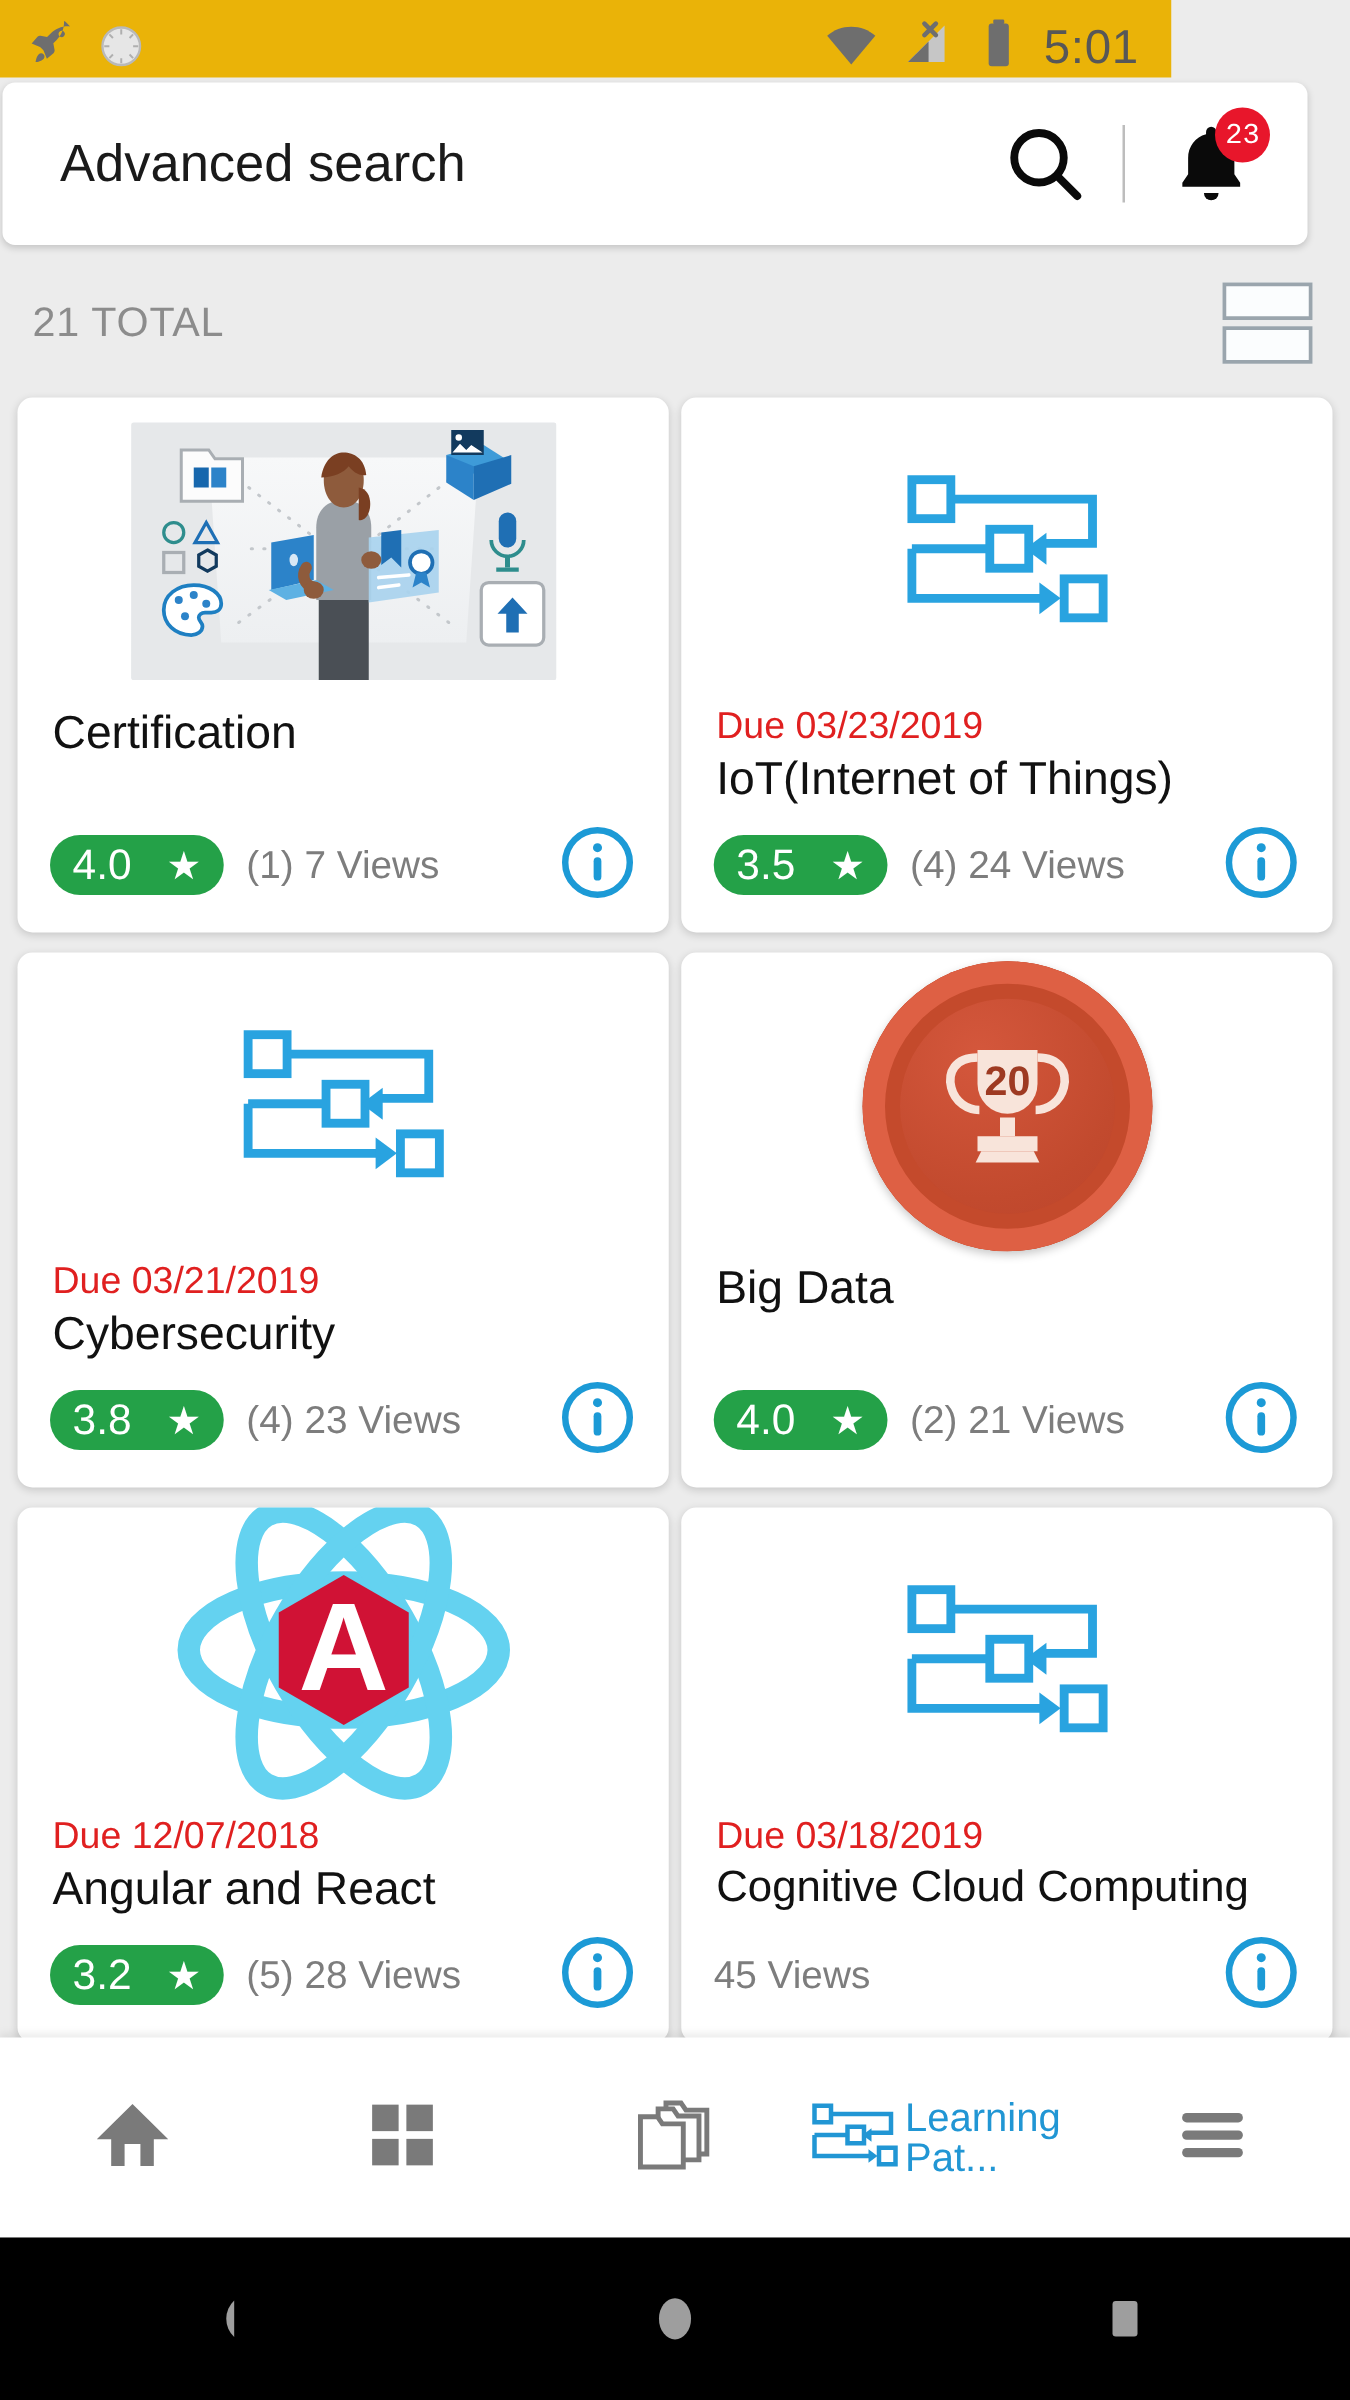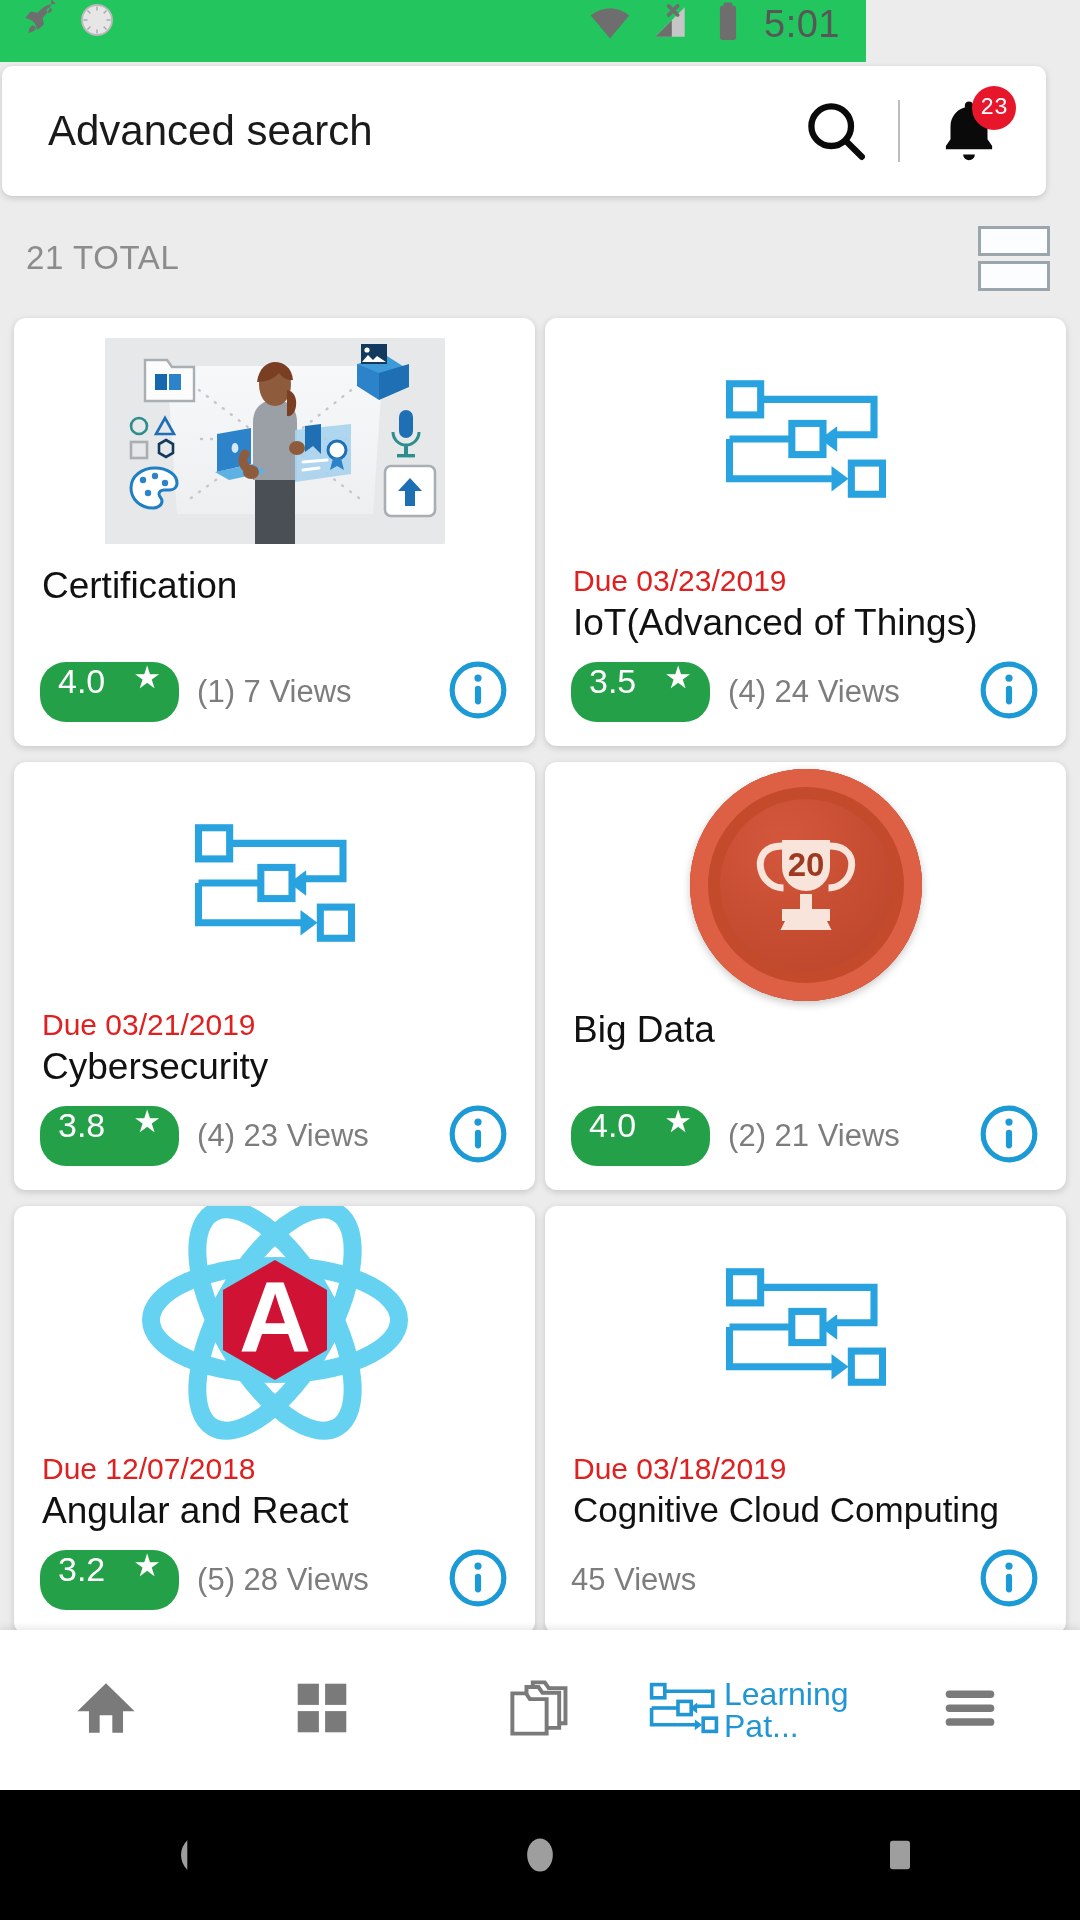--- a/index.html
+++ b/index.html
@@ -6,22 +6,22 @@
   html,body { width:1080px; height:1920px; }
   body {
     font-family:"Liberation Sans", sans-serif;
     background:#ECECEC;
     overflow:hidden;
     position:relative;
   }
 
   
   .statusbar{
-    position:absolute; top:0; left:0; width:866px; height:62px;
-    background:#22c55e; display:flex; align-items:flex-start;
+    position:absolute; top:0; left:0; width:937px; height:62px;
+    background:#eab308; display:flex; align-items:flex-end;
     padding:0 26px 0 22px;
   }
   .sb-left{ display:flex; align-items:center; gap:16px; }
   .sb-right{ margin-left:auto; display:flex; align-items:center; gap:16px; }
   .sb-time{ font-size:38px; color:#575757; letter-spacing:0.5px; line-height:1; }
 
   
   .searchcard{
     position:absolute; top:66px; left:2px; width:1044px; height:130px;
     background:#FFFFFF; border-radius:10px;
@@ -70,22 +70,22 @@
   }
   .card-body{ padding:0 28px; }
   .card-due{ font-size:30px; color:#E02020; line-height:1.15; margin-bottom:2px; }
   .card-title{ font-size:37px; color:#111; line-height:1.2; white-space:nowrap; }
   .card-footer{
     position:absolute; left:0; bottom:0; width:100%; height:108px;
     display:flex; align-items:center; padding:0 26px;
   }
   .rating{
     background:#24A148; color:#fff; border-radius:26px;
-    height:60px; min-width:130px; padding:0 18px;
-    display:flex; align-items:flex-start; justify-content:center; gap:28px;
+    height:48px; min-width:130px; padding:0 18px;
+    display:flex; align-items:center; justify-content:center; gap:28px;
     font-size:34px;
   }
   .rating .star{ font-size:31px; line-height:1; }
   .views{ font-size:31px; color:#7D7D7D; margin-left:18px; }
   .views.solo{ margin-left:0; }
   .info-icon{ margin-left:auto; }
 
   
   .card.stub{ height:60px; }
 
@@ -333,21 +333,21 @@
           <path d="M28 17 H108 V42 H80"></path>
           <path d="M6 45 H50"></path>
           <path d="M6 45 V73 H80"></path>
           <path d="M82 36 L70 45 L82 54 Z" fill="#29A3E0" stroke="none"></path>
           <path d="M78 64 L90 73 L78 82 Z" fill="#29A3E0" stroke="none"></path>
         </svg>
       </span>
     </div>
     <div class="card-body">
       <div class="card-due">Due 03/23/2019</div>
-      <div class="card-title">IoT(Advanced of Things)</div>
+      <div class="card-title">IoT(Internet of Things)</div>
     </div>
     <div class="card-footer">
       <span class="rating">
         <span>3.5</span>
         <span class="star">★</span>
       </span>
       <span class="views"><span>(4)</span>
         <span>24 Views</span></span>
       <span class="info-icon">
         <svg width="62" height="62" viewBox="0 0 24 24" fill="none">

